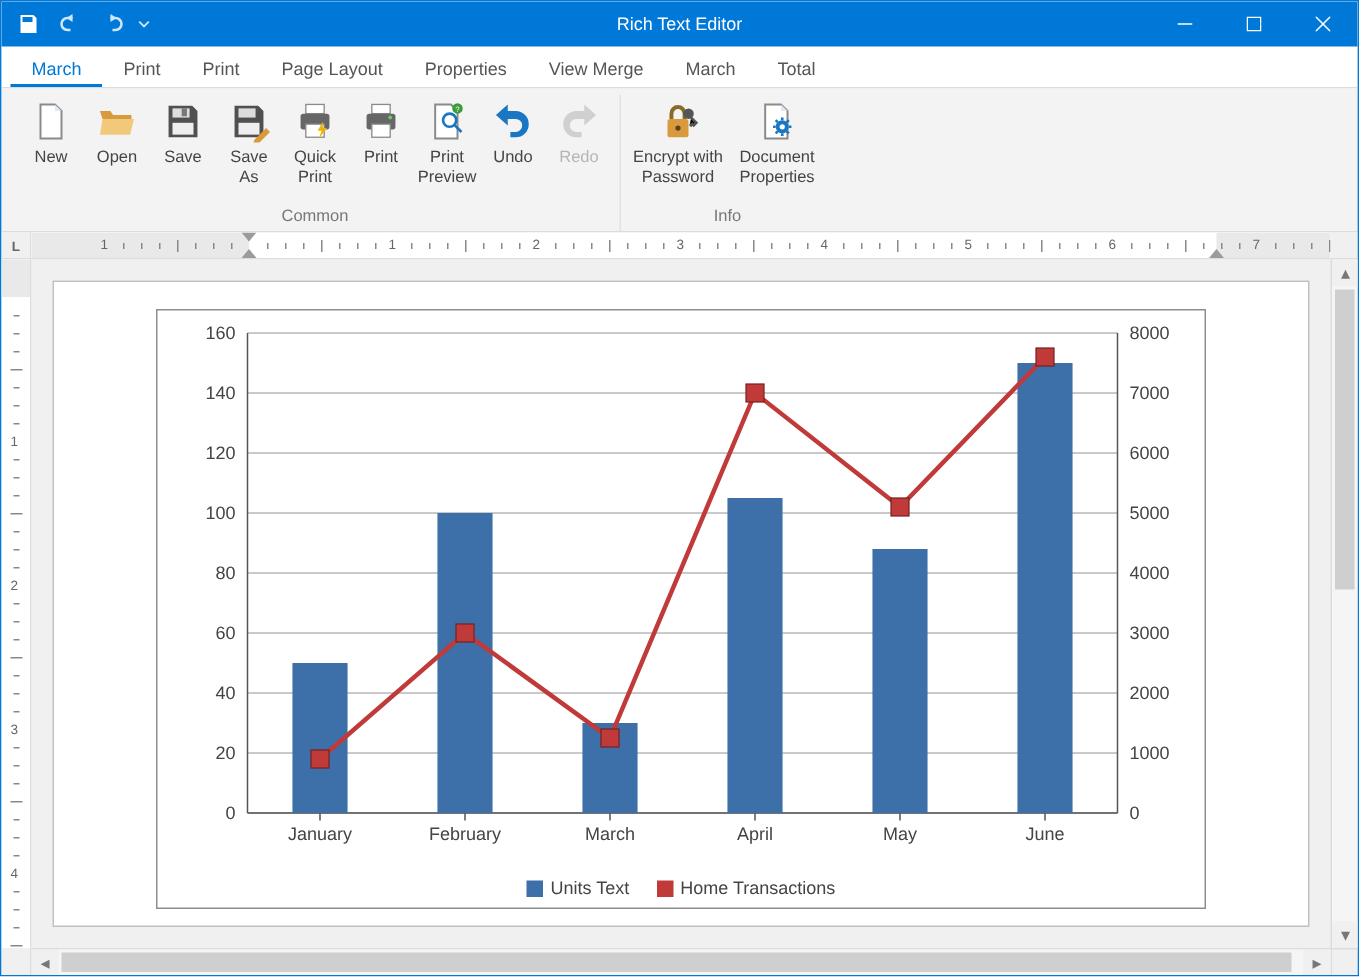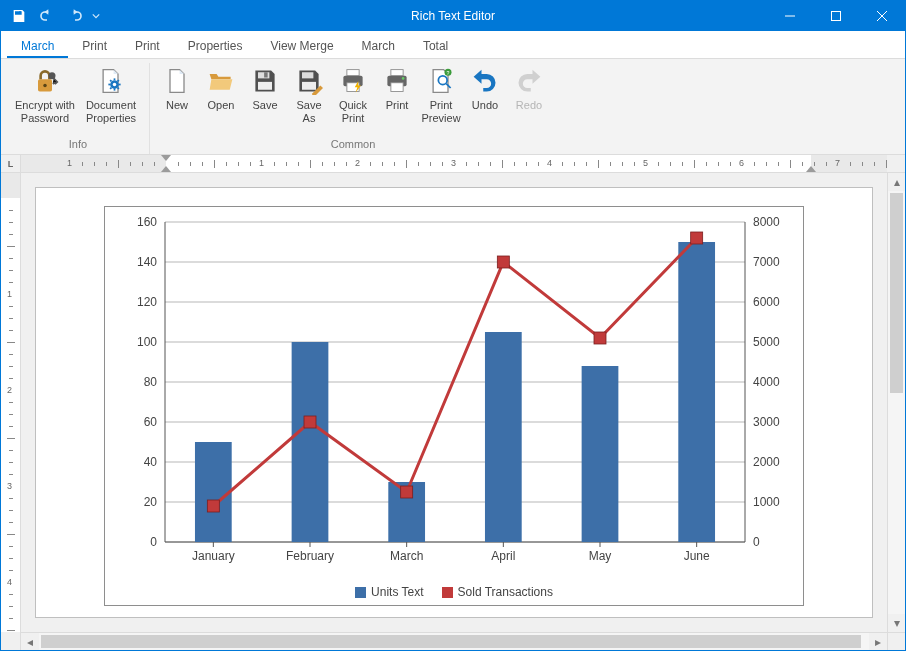--- a/index.html
+++ b/index.html
@@ -112,27 +112,123 @@
             <path d="M0 0l10 10M10 0L0 10"></path>
           </svg>
         </div>
     </div>
   </div>
 
   <div class="ribbon-tabs" id="ribbon-tabs">
       <div class="ribbon-tab active">March</div>
       <div class="ribbon-tab">Print</div>
       <div class="ribbon-tab">Print</div>
+      <div class="ribbon-tab">Page Layout</div>
       <div class="ribbon-tab">Properties</div>
       <div class="ribbon-tab">View Merge</div>
       <div class="ribbon-tab">March</div>
       <div class="ribbon-tab">Total</div>
     </div>
 
   <div class="ribbon" id="ribbon-panel">
+      <div class="ribbon-group">
+        <div class="ribbon-group-buttons">
+          <div class="rbtn">
+            <div class="icn">
+              <svg viewBox="0 0 32 32">
+                <path fill="#fff" stroke="#8a8a8a" stroke-width="1.5" d="M8 3h11l5 5v21H8z"></path>
+                <path fill="#dfeaf5" d="M19 3l5 5h-5z"></path>
+              </svg>
+            </div>
+            <div class="lbl">New</div>
+          </div>
+          <div class="rbtn">
+            <div class="icn">
+              <svg viewBox="0 0 32 32">
+                <path fill="#d89a3c" d="M3 8h8l2 3h14v3H5z"></path>
+                <path fill="#f2c97b" d="M5 14h24l-3 12H3z"></path>
+              </svg>
+            </div>
+            <div class="lbl">Open</div>
+          </div>
+          <div class="rbtn">
+            <div class="icn">
+              <svg viewBox="0 0 32 32">
+                <path fill="#505050" d="M5 4h18l4 4v20H5z"></path>
+                <rect x="8" y="6" width="13" height="7" fill="#ddd"></rect>
+                <rect x="15" y="6" width="4" height="6" fill="#777"></rect>
+                <rect x="8" y="17" width="16" height="9" fill="#eee"></rect>
+              </svg>
+            </div>
+            <div class="lbl">Save</div>
+          </div>
+          <div class="rbtn">
+            <div class="icn">
+              <svg viewBox="0 0 32 32">
+                <path fill="#505050" d="M5 4h18l4 4v20H5z"></path>
+                <rect x="8" y="6" width="13" height="7" fill="#ddd"></rect>
+                <rect x="8" y="17" width="16" height="9" fill="#eee"></rect>
+                <path fill="#d89a3c" d="M20 30l9-9 3 3-9 9-4 1z"></path>
+              </svg>
+            </div>
+            <div class="lbl">Save As</div>
+          </div>
+          <div class="rbtn">
+            <div class="icn">
+              <svg viewBox="0 0 32 32">
+                <rect x="9" y="3" width="14" height="7" fill="#fff" stroke="#8a8a8a"></rect>
+                <rect x="5" y="10" width="22" height="12" rx="2" fill="#666"></rect>
+                <rect x="9" y="18" width="14" height="10" fill="#fff" stroke="#8a8a8a"></rect>
+                <path fill="#f1b200" d="M22 16l-4 7h3l-2 6 6-8h-3z"></path>
+              </svg>
+            </div>
+            <div class="lbl">Quick Print</div>
+          </div>
+          <div class="rbtn">
+            <div class="icn">
+              <svg viewBox="0 0 32 32">
+                <rect x="9" y="3" width="14" height="7" fill="#fff" stroke="#8a8a8a"></rect>
+                <rect x="5" y="10" width="22" height="12" rx="2" fill="#666"></rect>
+                <rect x="9" y="18" width="14" height="10" fill="#fff" stroke="#8a8a8a"></rect>
+                <circle cx="23" cy="13" r="1.5" fill="#6c6"></circle>
+              </svg>
+            </div>
+            <div class="lbl">Print</div>
+          </div>
+          <div class="rbtn">
+            <div class="icn">
+              <svg viewBox="0 0 32 32">
+                <path fill="#fff" stroke="#8a8a8a" stroke-width="1.5" d="M7 3h12l5 5v21H7z"></path>
+                <circle cx="18" cy="15" r="5" fill="none" stroke="#1976c2" stroke-width="2"></circle>
+                <path stroke="#1976c2" stroke-width="2" d="M22 19l5 5"></path>
+                <circle cx="24" cy="6" r="4" fill="#3a9b3a"></circle>
+                <text x="24" y="9" text-anchor="middle" font-size="6" fill="#fff">?</text>
+              </svg>
+            </div>
+            <div class="lbl">Print Preview</div>
+          </div>
+          <div class="rbtn">
+            <div class="icn">
+              <svg viewBox="0 0 32 32">
+                <path fill="#1976c2" d="M18 8h-6V3L3 11l9 8v-5h6a5 5 0 010 10h-4v4h4a9 9 0 000-20z"></path>
+              </svg>
+            </div>
+            <div class="lbl">Undo</div>
+          </div>
+          <div class="rbtn disabled">
+            <div class="icn">
+              <svg viewBox="0 0 32 32">
+                <path fill="#d0d0d0" d="M14 8h6V3l9 8-9 8v-5h-6a5 5 0 000 10h4v4h-4a9 9 0 010-20z"></path>
+              </svg>
+            </div>
+            <div class="lbl">Redo</div>
+          </div>
+        </div>
+        <div class="ribbon-group-label">Common</div>
+      </div>
       <div class="ribbon-group">
         <div class="ribbon-group-buttons">
           <div class="rbtn wide">
             <div class="icn">
               <svg viewBox="0 0 32 32">
                 <rect x="8" y="14" width="16" height="14" rx="2" fill="#d89a3c"></rect>
                 <path fill="none" stroke="#8a6a2a" stroke-width="3" d="M11 14v-4a5 5 0 0110 0v4"></path>
                 <circle cx="16" cy="21" r="2" fill="#5a4416"></circle>
                 <circle cx="24" cy="10" r="4" fill="#555"></circle>
                 <path stroke="#555" stroke-width="2" d="M26 13l4 4-2 2-1-1-1 1-1-1"></path>
@@ -158,115 +254,20 @@
                     <line x1="-5" y1="5" x2="-3.5" y2="3.5"></line>
                     <line x1="5" y1="-5" x2="3.5" y2="-3.5"></line>
                   </g>
                 </g>
               </svg>
             </div>
             <div class="lbl">Document Properties</div>
           </div>
         </div>
         <div class="ribbon-group-label">Info</div>
-      </div>
-      <div class="ribbon-group">
-        <div class="ribbon-group-buttons">
-          <div class="rbtn">
-            <div class="icn">
-              <svg viewBox="0 0 32 32">
-                <path fill="#fff" stroke="#8a8a8a" stroke-width="1.5" d="M8 3h11l5 5v21H8z"></path>
-                <path fill="#dfeaf5" d="M19 3l5 5h-5z"></path>
-              </svg>
-            </div>
-            <div class="lbl">New</div>
-          </div>
-          <div class="rbtn">
-            <div class="icn">
-              <svg viewBox="0 0 32 32">
-                <path fill="#d89a3c" d="M3 8h8l2 3h14v3H5z"></path>
-                <path fill="#f2c97b" d="M5 14h24l-3 12H3z"></path>
-              </svg>
-            </div>
-            <div class="lbl">Open</div>
-          </div>
-          <div class="rbtn">
-            <div class="icn">
-              <svg viewBox="0 0 32 32">
-                <path fill="#505050" d="M5 4h18l4 4v20H5z"></path>
-                <rect x="8" y="6" width="13" height="7" fill="#ddd"></rect>
-                <rect x="15" y="6" width="4" height="6" fill="#777"></rect>
-                <rect x="8" y="17" width="16" height="9" fill="#eee"></rect>
-              </svg>
-            </div>
-            <div class="lbl">Save</div>
-          </div>
-          <div class="rbtn">
-            <div class="icn">
-              <svg viewBox="0 0 32 32">
-                <path fill="#505050" d="M5 4h18l4 4v20H5z"></path>
-                <rect x="8" y="6" width="13" height="7" fill="#ddd"></rect>
-                <rect x="8" y="17" width="16" height="9" fill="#eee"></rect>
-                <path fill="#d89a3c" d="M20 30l9-9 3 3-9 9-4 1z"></path>
-              </svg>
-            </div>
-            <div class="lbl">Save As</div>
-          </div>
-          <div class="rbtn">
-            <div class="icn">
-              <svg viewBox="0 0 32 32">
-                <rect x="9" y="3" width="14" height="7" fill="#fff" stroke="#8a8a8a"></rect>
-                <rect x="5" y="10" width="22" height="12" rx="2" fill="#666"></rect>
-                <rect x="9" y="18" width="14" height="10" fill="#fff" stroke="#8a8a8a"></rect>
-                <path fill="#f1b200" d="M22 16l-4 7h3l-2 6 6-8h-3z"></path>
-              </svg>
-            </div>
-            <div class="lbl">Quick Print</div>
-          </div>
-          <div class="rbtn">
-            <div class="icn">
-              <svg viewBox="0 0 32 32">
-                <rect x="9" y="3" width="14" height="7" fill="#fff" stroke="#8a8a8a"></rect>
-                <rect x="5" y="10" width="22" height="12" rx="2" fill="#666"></rect>
-                <rect x="9" y="18" width="14" height="10" fill="#fff" stroke="#8a8a8a"></rect>
-                <circle cx="23" cy="13" r="1.5" fill="#6c6"></circle>
-              </svg>
-            </div>
-            <div class="lbl">Print</div>
-          </div>
-          <div class="rbtn">
-            <div class="icn">
-              <svg viewBox="0 0 32 32">
-                <path fill="#fff" stroke="#8a8a8a" stroke-width="1.5" d="M7 3h12l5 5v21H7z"></path>
-                <circle cx="18" cy="15" r="5" fill="none" stroke="#1976c2" stroke-width="2"></circle>
-                <path stroke="#1976c2" stroke-width="2" d="M22 19l5 5"></path>
-                <circle cx="24" cy="6" r="4" fill="#3a9b3a"></circle>
-                <text x="24" y="9" text-anchor="middle" font-size="6" fill="#fff">?</text>
-              </svg>
-            </div>
-            <div class="lbl">Print Preview</div>
-          </div>
-          <div class="rbtn">
-            <div class="icn">
-              <svg viewBox="0 0 32 32">
-                <path fill="#1976c2" d="M18 8h-6V3L3 11l9 8v-5h6a5 5 0 010 10h-4v4h4a9 9 0 000-20z"></path>
-              </svg>
-            </div>
-            <div class="lbl">Undo</div>
-          </div>
-          <div class="rbtn disabled">
-            <div class="icn">
-              <svg viewBox="0 0 32 32">
-                <path fill="#d0d0d0" d="M14 8h6V3l9 8-9 8v-5h-6a5 5 0 000 10h4v4h-4a9 9 0 010-20z"></path>
-              </svg>
-            </div>
-            <div class="lbl">Redo</div>
-          </div>
-        </div>
-        <div class="ribbon-group-label">Common</div>
       </div>
     </div>
 
   <div class="doc-area">
     <div class="ruler-row">
       <div class="ruler-corner">L</div>
       <div class="ruler-h" id="ruler-h">
           <div class="hr-inner" id="ruler-h-inner">
             <div class="shade" style="left:0;width:145px"></div>
             <div class="shade" style="left:790px;right:0"></div>
@@ -440,21 +441,21 @@
                 <path d="M 108.33333333333334 299 L 205.00000000000003 215 L 301.6666666666667 285 L 398.3333333333333 55 L 495 131 L 591.6666666666667 31" fill="none" stroke="#c13a3a" stroke-width="3"></path>
                 <rect x="102.33333333333334" y="293" width="12" height="12" fill="#c13a3a" stroke="#7a1f1f" stroke-width="0.8"></rect>
                 <rect x="199.00000000000003" y="209" width="12" height="12" fill="#c13a3a" stroke="#7a1f1f" stroke-width="0.8"></rect>
                 <rect x="295.6666666666667" y="279" width="12" height="12" fill="#c13a3a" stroke="#7a1f1f" stroke-width="0.8"></rect>
                 <rect x="392.3333333333333" y="49" width="12" height="12" fill="#c13a3a" stroke="#7a1f1f" stroke-width="0.8"></rect>
                 <rect x="489" y="125" width="12" height="12" fill="#c13a3a" stroke="#7a1f1f" stroke-width="0.8"></rect>
                 <rect x="585.6666666666667" y="25" width="12" height="12" fill="#c13a3a" stroke="#7a1f1f" stroke-width="0.8"></rect>
               </svg>
             <div class="legend">
               <span><span class="sw" id="lg-sw-0" style="background: rgb(61, 111, 168);"></span><span>Units Text</span></span>
-              <span><span class="sw" id="lg-sw-1" style="background: rgb(193, 58, 58);"></span><span>Sold Transactions</span></span>
+              <span><span class="sw" id="lg-sw-1" style="background: rgb(193, 58, 58);"></span><span>Home Transactions</span></span>
             </div>
           </div>
         </div>
       </div>
       <div class="vscroll">
         <div class="arrow" style="top:0">▴</div>
         <div class="track">
             <div class="thumb"></div>
           </div>
         <div class="arrow" style="bottom:0">▾</div>

